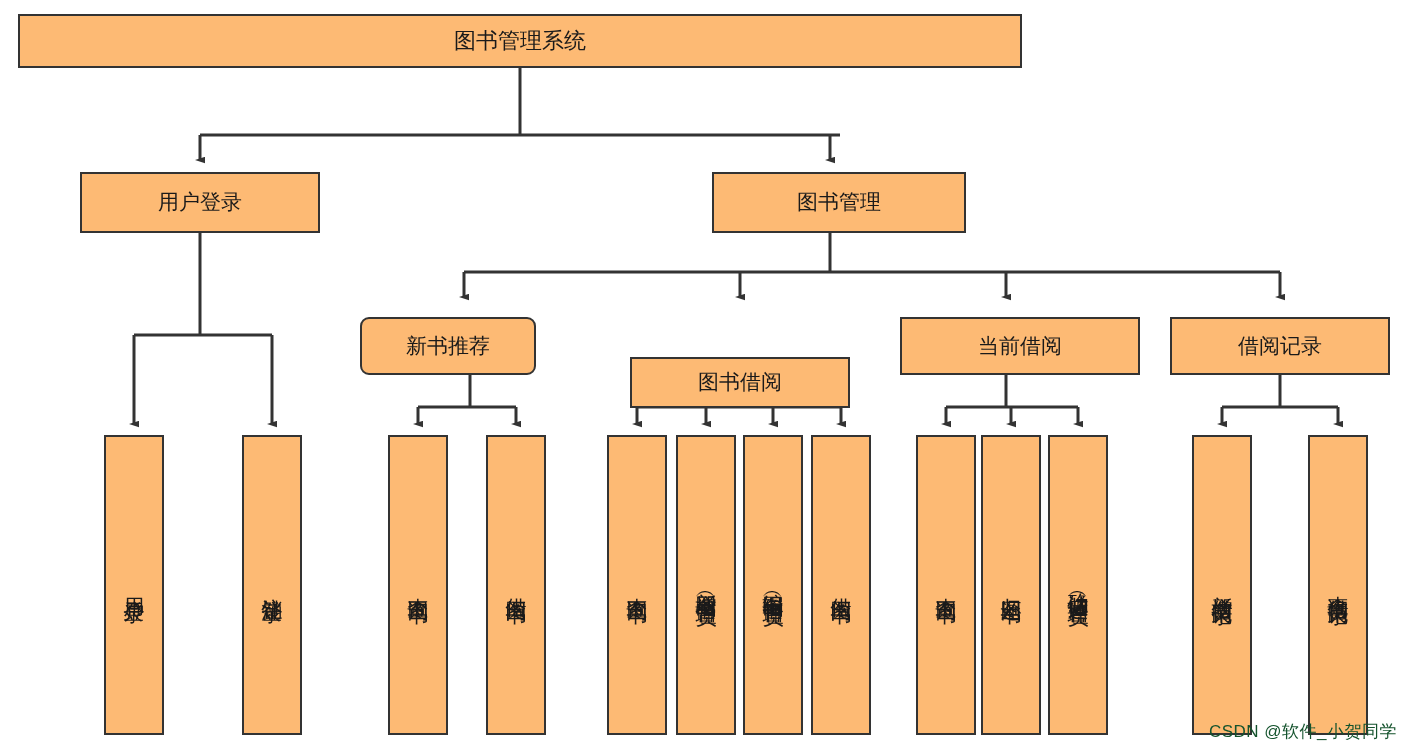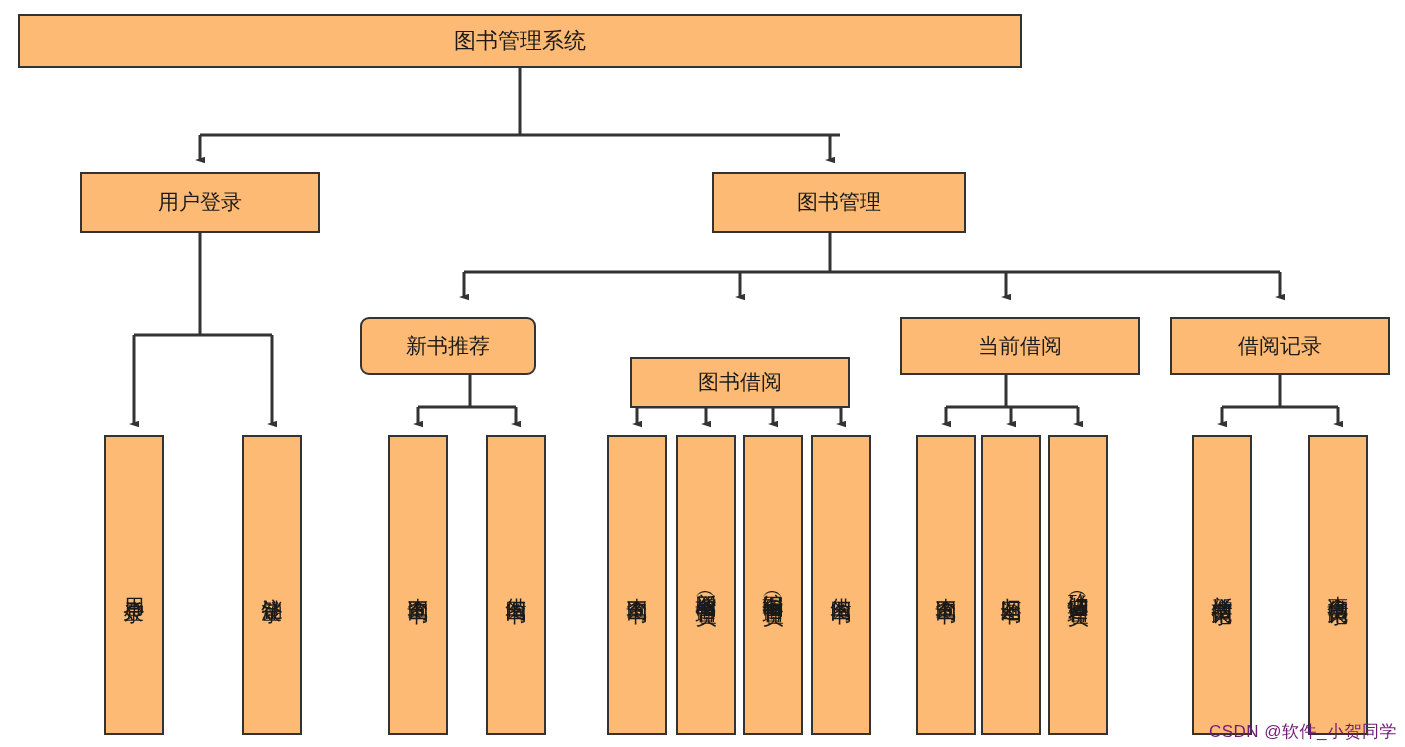--- a/index.html
+++ b/index.html
@@ -57,21 +57,21 @@
     max-height: 100%;
   }
   .node.root .label {
     font-size: 22px;
   }
   #watermark {
     position: absolute;
     right: 8px;
     bottom: 4px;
     font-size: 17px;
-    color: #701a75;
+    color: #14532d;
     letter-spacing: 0.5px;
     user-select: none;
     white-space: nowrap;
   }
 </style>
 </head>
 <body>
 
 <div id="diagram-root">
 

